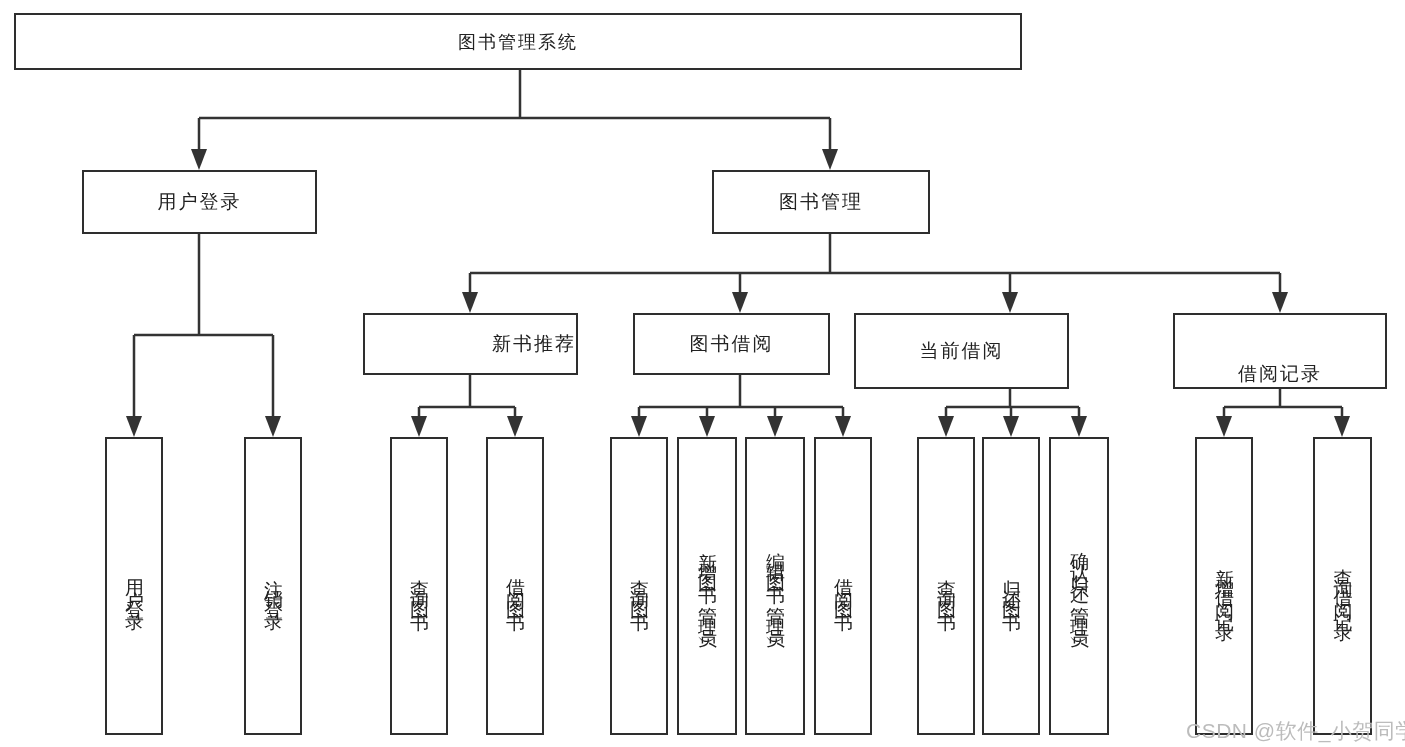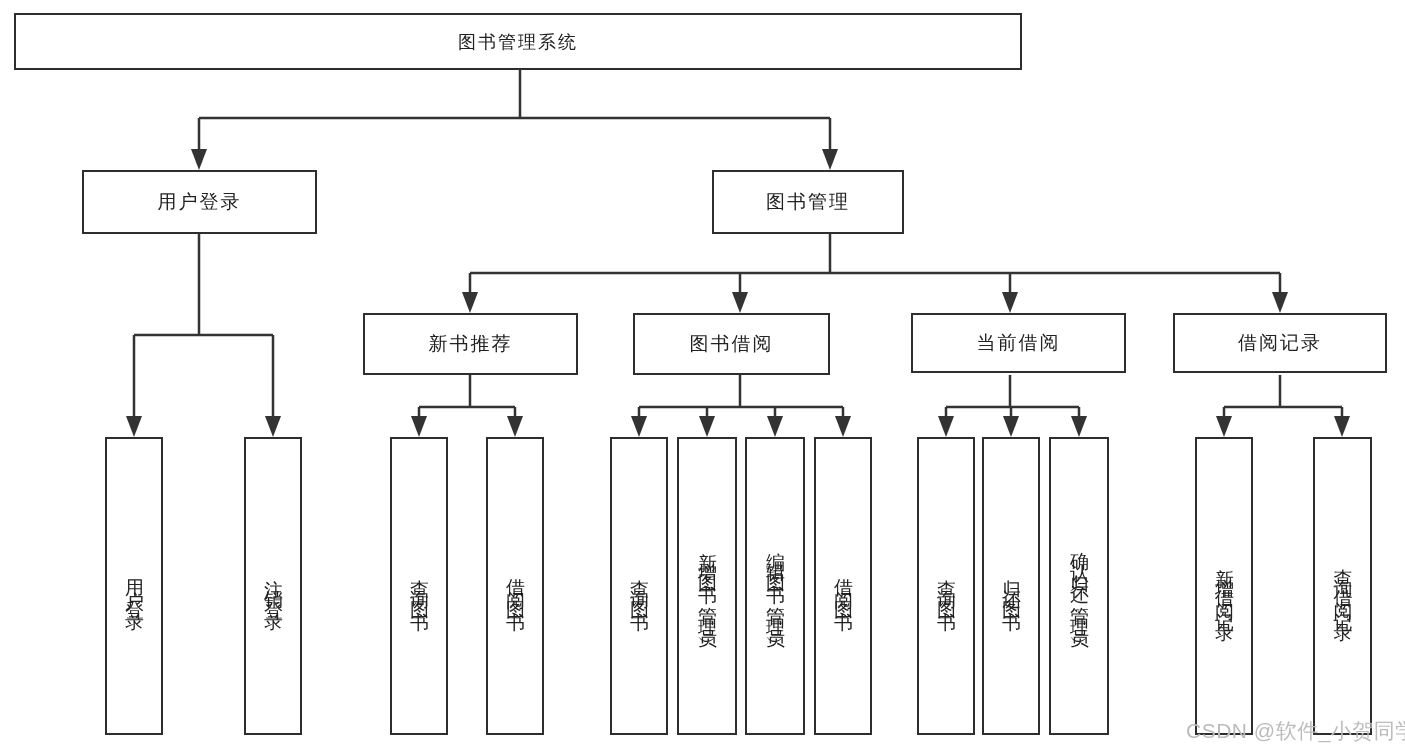--- a/index.html
+++ b/index.html
@@ -95,34 +95,34 @@
       <polygon points="1334,416 1350,416 1342,437"></polygon>
     </svg>
 
   <div class="box root-box">
     <span>图书管理系统</span>
   </div>
 
   <div class="box l2-box" style="left:82px;top:170px;width:235px;height:64px;">
     <span>用户登录</span>
   </div>
-  <div class="box l2-box" style="left:712px;top:170px;width:192px;height:64px;">
+  <div class="box l2-box" style="left:712px;top:170px;width:218px;height:64px;">
     <span>图书管理</span>
   </div>
 
-  <div class="box l3-box" style="left:363px;top:313px;width:215px;height:62px;">
+  <div class="box l3-box" style="left:363px;top:313px;width:215px;height:62px;justify-content:flex-end;">
     <span>新书推荐</span>
   </div>
   <div class="box l3-box" style="left:633px;top:313px;width:197px;height:62px;">
     <span>图书借阅</span>
   </div>
-  <div class="box l3-box" style="left:911px;top:313px;width:215px;height:60px;">
+  <div class="box l3-box" style="left:854px;top:313px;width:215px;height:76px;">
     <span>当前借阅</span>
   </div>
-  <div class="box l3-box" style="left:1173px;top:313px;width:214px;height:60px;">
+  <div class="box l3-box" style="left:1173px;top:313px;width:214px;height:76px;align-items:flex-end;">
     <span>借阅记录</span>
   </div>
 
   <div class="box leaf" style="left:105px;">
     <span class="vtext">用户登录</span>
   </div>
   <div class="box leaf" style="left:244px;">
     <span class="vtext">注销登录</span>
   </div>
 

